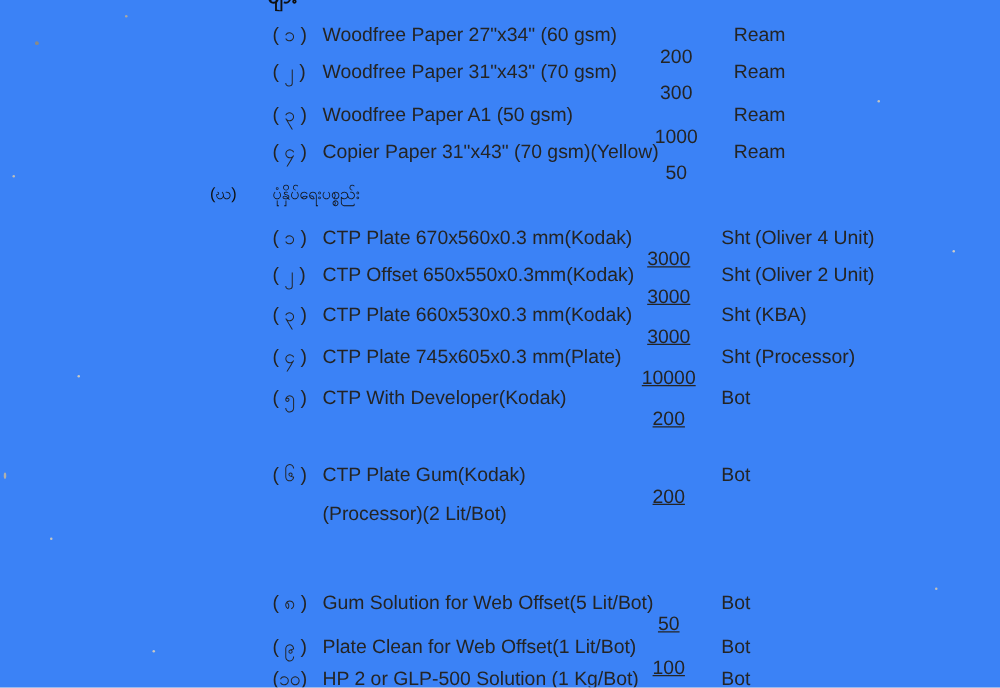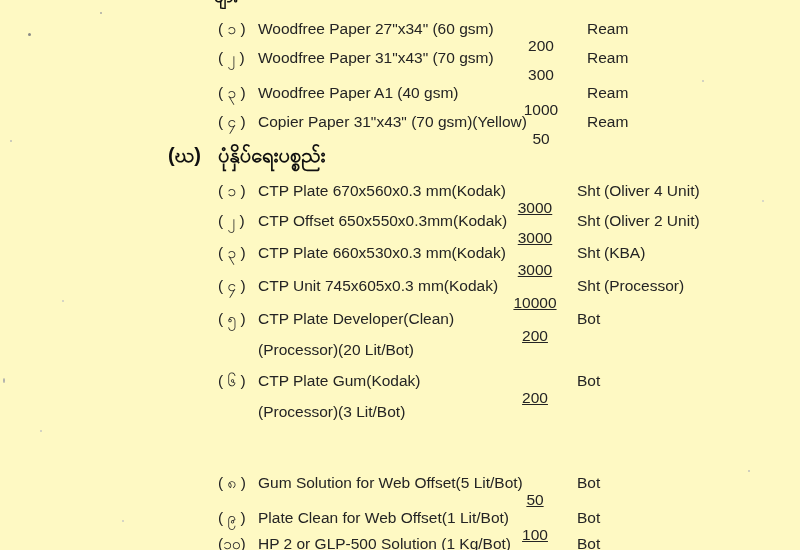--- a/index.html
+++ b/index.html
@@ -1,37 +1,37 @@
 <!DOCTYPE html>
 <html><head>
 <meta charset="utf-8">
 <style>
   html,body{margin:0;padding:0;background:#e8e8e6;}
   .page{
     position:relative;width:800px;height:550px;margin:0 auto;
-    background:#fef9c3;overflow:hidden;
+    background:#3b82f6;overflow:hidden;
     font-family:"Liberation Sans","DejaVu Sans",sans-serif;
     color:#242424;
   }
   .row{
     position:absolute;left:0;right:0;padding-left:218px;
     font-size:15.5px;line-height:22px;white-space:nowrap;
   }
   .row .marker{display:inline-block;width:40px;}
   .cont{padding-left:258px;}
   .qty{position:absolute;top:17px;text-align:center;}
   .s1q{left:505px;width:72px;}
   .s2q{left:500px;width:70px;text-decoration:underline;}
   .unit{position:absolute;top:0;}
   .s1u{left:587px;}
   .s2u{left:577px;}
   .note{position:absolute;top:0;left:604px;text-align:right;}
   .sec-head{
     position:absolute;left:0;right:0;padding-left:168px;
-    font-size:20px;line-height:26px;font-weight:700;color:#101010;
+    font-size:13px;line-height:26px;font-weight:400;color:#101010;
     white-space:nowrap;
   }
   .sec-head .hmarker{display:inline-block;width:50px;}
   .clip-head{
     position:absolute;top:0;left:214px;width:70px;height:9px;overflow:hidden;
   }
   .clip-head span{
     display:block;margin-top:-15px;font-weight:700;font-size:17px;color:#101010;
   }
   .speck{position:absolute;border-radius:50%;}
@@ -49,21 +49,21 @@
     <span class="marker">( ၁ )</span><span>Woodfree Paper 27"x34" (60 gsm)</span>
     <span class="qty s1q">200</span>
     <span class="unit s1u">Ream</span>
   </div>
   <div class="row" style="top:47px">
     <span class="marker">( ၂ )</span><span>Woodfree Paper 31"x43" (70 gsm)</span>
     <span class="qty s1q">300</span>
     <span class="unit s1u">Ream</span>
   </div>
   <div class="row" style="top:82px">
-    <span class="marker">( ၃ )</span><span>Woodfree Paper A1 (40 gsm)</span>
+    <span class="marker">( ၃ )</span><span>Woodfree Paper A1 (50 gsm)</span>
     <span class="qty s1q">1000</span>
     <span class="unit s1u">Ream</span>
   </div>
   <div class="row" style="top:111px">
     <span class="marker">( ၄ )</span><span>Copier Paper 31"x43" (70 gsm)(Yellow)</span>
     <span class="qty s1q">50</span>
     <span class="unit s1u">Ream</span>
   </div>
 
   <div class="sec-head" style="top:142px">
@@ -82,40 +82,37 @@
     <span class="unit s2u">Sht</span>
     <span class="note">(Oliver 2 Unit)</span>
   </div>
   <div class="row" style="top:242px">
     <span class="marker">( ၃ )</span><span>CTP Plate 660x530x0.3 mm(Kodak)</span>
     <span class="qty s2q">3000</span>
     <span class="unit s2u">Sht</span>
     <span class="note">(KBA)</span>
   </div>
   <div class="row" style="top:275px">
-    <span class="marker">( ၄ )</span><span>CTP Unit 745x605x0.3 mm(Kodak)</span>
+    <span class="marker">( ၄ )</span><span>CTP Plate 745x605x0.3 mm(Plate)</span>
     <span class="qty s2q">10000</span>
     <span class="unit s2u">Sht</span>
     <span class="note">(Processor)</span>
   </div>
   <div class="row" style="top:308px">
-    <span class="marker">( ၅ )</span><span>CTP Plate Developer(Clean)</span>
+    <span class="marker">( ၅ )</span><span>CTP With Developer(Kodak)</span>
     <span class="qty s2q">200</span>
     <span class="unit s2u">Bot</span>
-  </div>
-  <div class="row cont" style="top:339px">
-    <span>(Processor)(20 Lit/Bot)</span>
   </div>
   <div class="row" style="top:370px">
     <span class="marker">( ၆ )</span><span>CTP Plate Gum(Kodak)</span>
     <span class="qty s2q">200</span>
     <span class="unit s2u">Bot</span>
   </div>
   <div class="row cont" style="top:401px">
-    <span>(Processor)(3 Lit/Bot)</span>
+    <span>(Processor)(2 Lit/Bot)</span>
   </div>
   <div class="row" style="top:472px">
     <span class="marker">( ၈ )</span><span>Gum Solution for Web Offset(5 Lit/Bot)</span>
     <span class="qty s2q">50</span>
     <span class="unit s2u">Bot</span>
   </div>
   <div class="row" style="top:507px">
     <span class="marker">( ၉ )</span><span>Plate Clean for Web Offset(1 Lit/Bot)</span>
     <span class="qty s2q">100</span>
     <span class="unit s2u">Bot</span>

